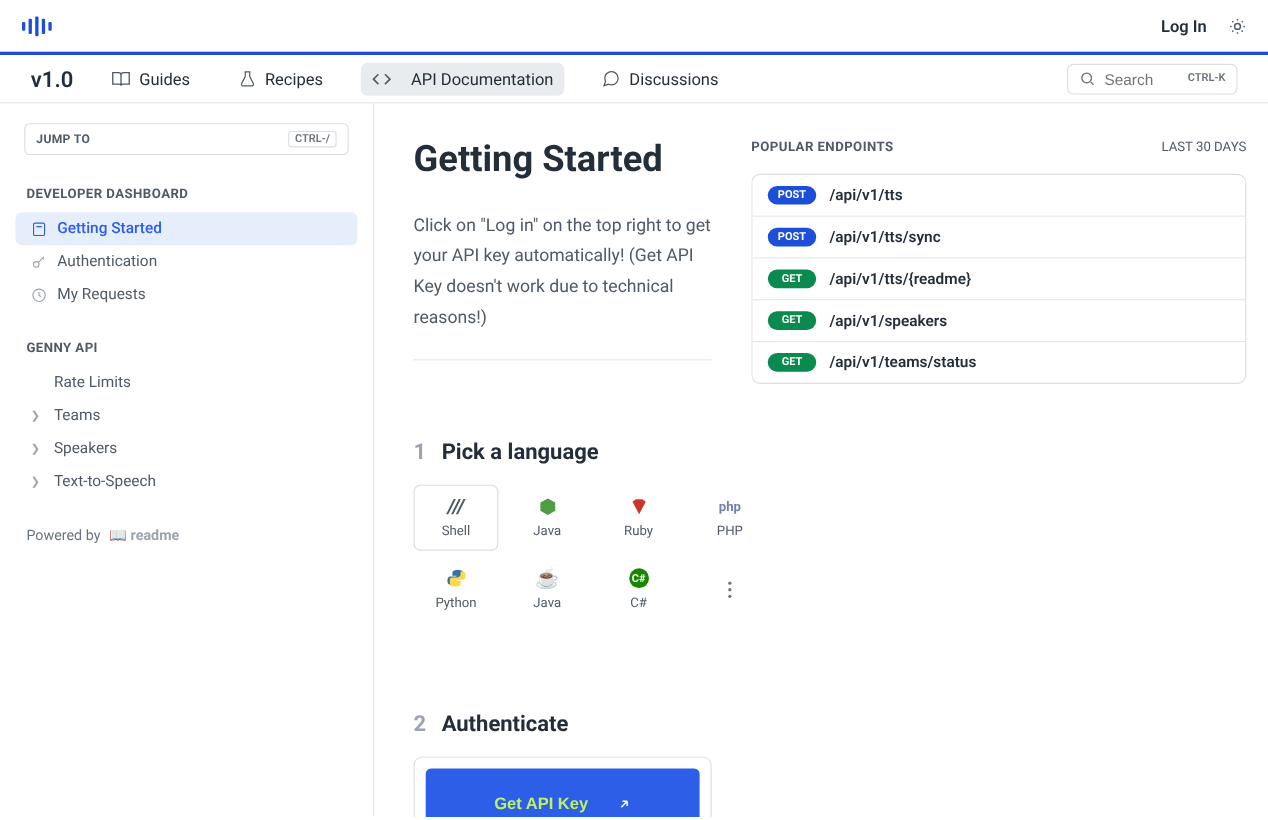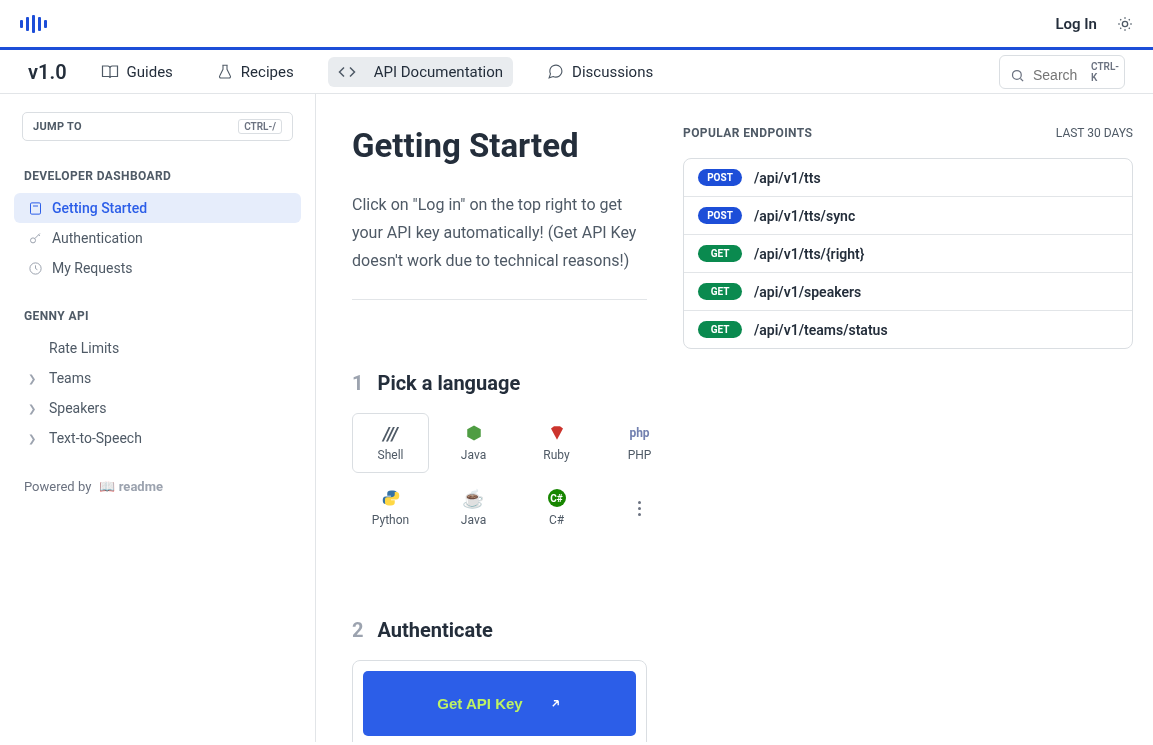--- a/index.html
+++ b/index.html
@@ -71,46 +71,46 @@
       background: #e9ecef;
       gap: 18px;
     }
     .nav-version {
       font-size: 20px;
       font-weight: 600;
       color: #242e3b;
     }
     .search-box {
       display: flex;
-      align-items: flex-end;
+      align-items: center;
       gap: 8px;
       border: 1px solid #dadee2;
       border-radius: 6px;
       padding: 5px 10px;
-      width: 126px;
+      width: 155px;
       cursor: pointer;
     }
     .search-box input {
       border: none;
       outline: none;
       flex: 1;
       font-size: 14px;
       width: 50px;
     }
     .kbd-shortcut {
       font-size: 10px;
       color: #6b7280;
       font-weight: 600;
     }
     .main-container {
       display: flex;
       height: calc(100vh - 97px);
     }
     .sidebar {
-      width: 316px;
+      width: 340px;
       border-right: 1px solid #e2e5e8;
       padding: 18px 10px 18px 10px;
       overflow-y: auto;
     }
     .jump-box {
       display: flex;
       justify-content: space-between;
       align-items: center;
       border: 1px solid #dadee2;
       border-radius: 5px;
@@ -621,21 +621,21 @@
       <div class="endpoint-item">
         <span class="method-badge method-post">POST</span>
         <span class="endpoint-path">/api/v1/tts</span>
       </div>
       <div class="endpoint-item">
         <span class="method-badge method-post">POST</span>
         <span class="endpoint-path">/api/v1/tts/sync</span>
       </div>
       <div class="endpoint-item">
         <span class="method-badge method-get">GET</span>
-        <span class="endpoint-path">/api/v1/tts/{right}</span>
+        <span class="endpoint-path">/api/v1/tts/{readme}</span>
       </div>
       <div class="endpoint-item">
         <span class="method-badge method-get">GET</span>
         <span class="endpoint-path">/api/v1/speakers</span>
       </div>
       <div class="endpoint-item">
         <span class="method-badge method-get">GET</span>
         <span class="endpoint-path">/api/v1/teams/status</span>
       </div>
     </div>

